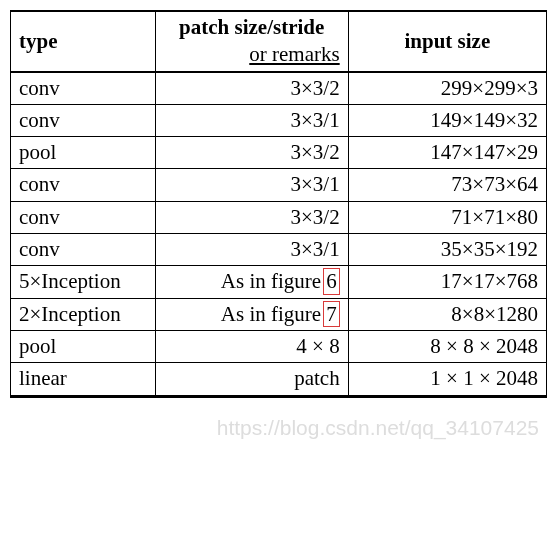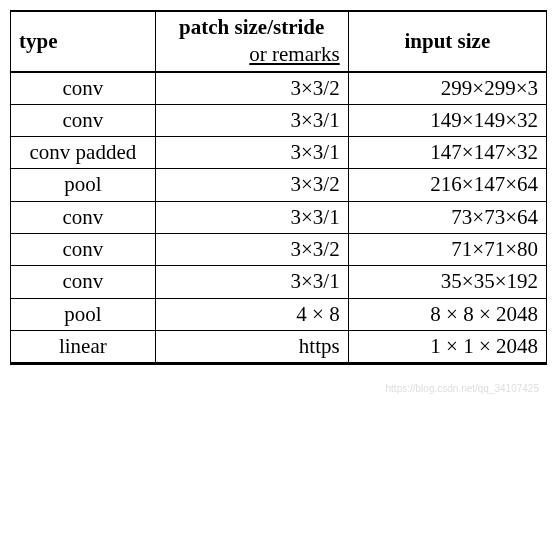--- a/index.html
+++ b/index.html
@@ -39,37 +39,37 @@
   th.left {
     text-align: left;
   }
   th .sub {
     display: block;
     font-weight: normal;
     text-decoration: underline;
     text-align: right;
   }
   td.type {
-    text-align: center;
+    text-align: left;
   }
   td.center {
     text-align: right;
   }
   .ref {
     display: inline-block;
     border: 1px solid #d83a3a;
     color: #000;
     padding: 0 2px;
     line-height: 1.15;
     margin-left: 2px;
   }
   .watermark {
     color: #ddd;
     font-family: Arial, sans-serif;
-    font-size: 10px;
+    font-size: 21px;
     text-align: right;
     padding: 18px 8px 0 0;
   }
 </style>
 </head>
 <body>
 
 <div class="table-wrap">
 <table>
   <colgroup>
@@ -92,51 +92,56 @@
           <td class="type">conv</td>
           <td class="center">3×3/2</td>
           <td class="center">299×299×3</td>
         </tr>
         <tr>
           <td class="type">conv</td>
           <td class="center">3×3/1</td>
           <td class="center">149×149×32</td>
         </tr>
         <tr>
-          <td class="type">conv padded</td>
-          <td class="center">3×3/1</td>
-          <td class="center">147×147×32</td>
-        </tr>
-        <tr>
           <td class="type">pool</td>
           <td class="center">3×3/2</td>
-          <td class="center">216×147×64</td>
+          <td class="center">147×147×29</td>
         </tr>
         <tr>
           <td class="type">conv</td>
           <td class="center">3×3/1</td>
           <td class="center">73×73×64</td>
         </tr>
         <tr>
           <td class="type">conv</td>
           <td class="center">3×3/2</td>
           <td class="center">71×71×80</td>
         </tr>
         <tr>
           <td class="type">conv</td>
           <td class="center">3×3/1</td>
           <td class="center">35×35×192</td>
         </tr>
         <tr>
+          <td class="type">5×Inception</td>
+          <td class="center"><span>As in figure</span><span class="ref">6</span></td>
+          <td class="center">17×17×768</td>
+        </tr>
+        <tr>
+          <td class="type">2×Inception</td>
+          <td class="center"><span>As in figure</span><span class="ref">7</span></td>
+          <td class="center">8×8×1280</td>
+        </tr>
+        <tr>
           <td class="type">pool</td>
           <td class="center">4 × 8</td>
           <td class="center">8 × 8 × 2048</td>
         </tr>
         <tr>
           <td class="type">linear</td>
-          <td class="center">https</td>
+          <td class="center">patch</td>
           <td class="center">1 × 1 × 2048</td>
         </tr>
       </tbody>
 </table>
 </div>
 
 <div class="watermark">https://blog.csdn.net/qq_34107425</div>
 
 </body></html>

